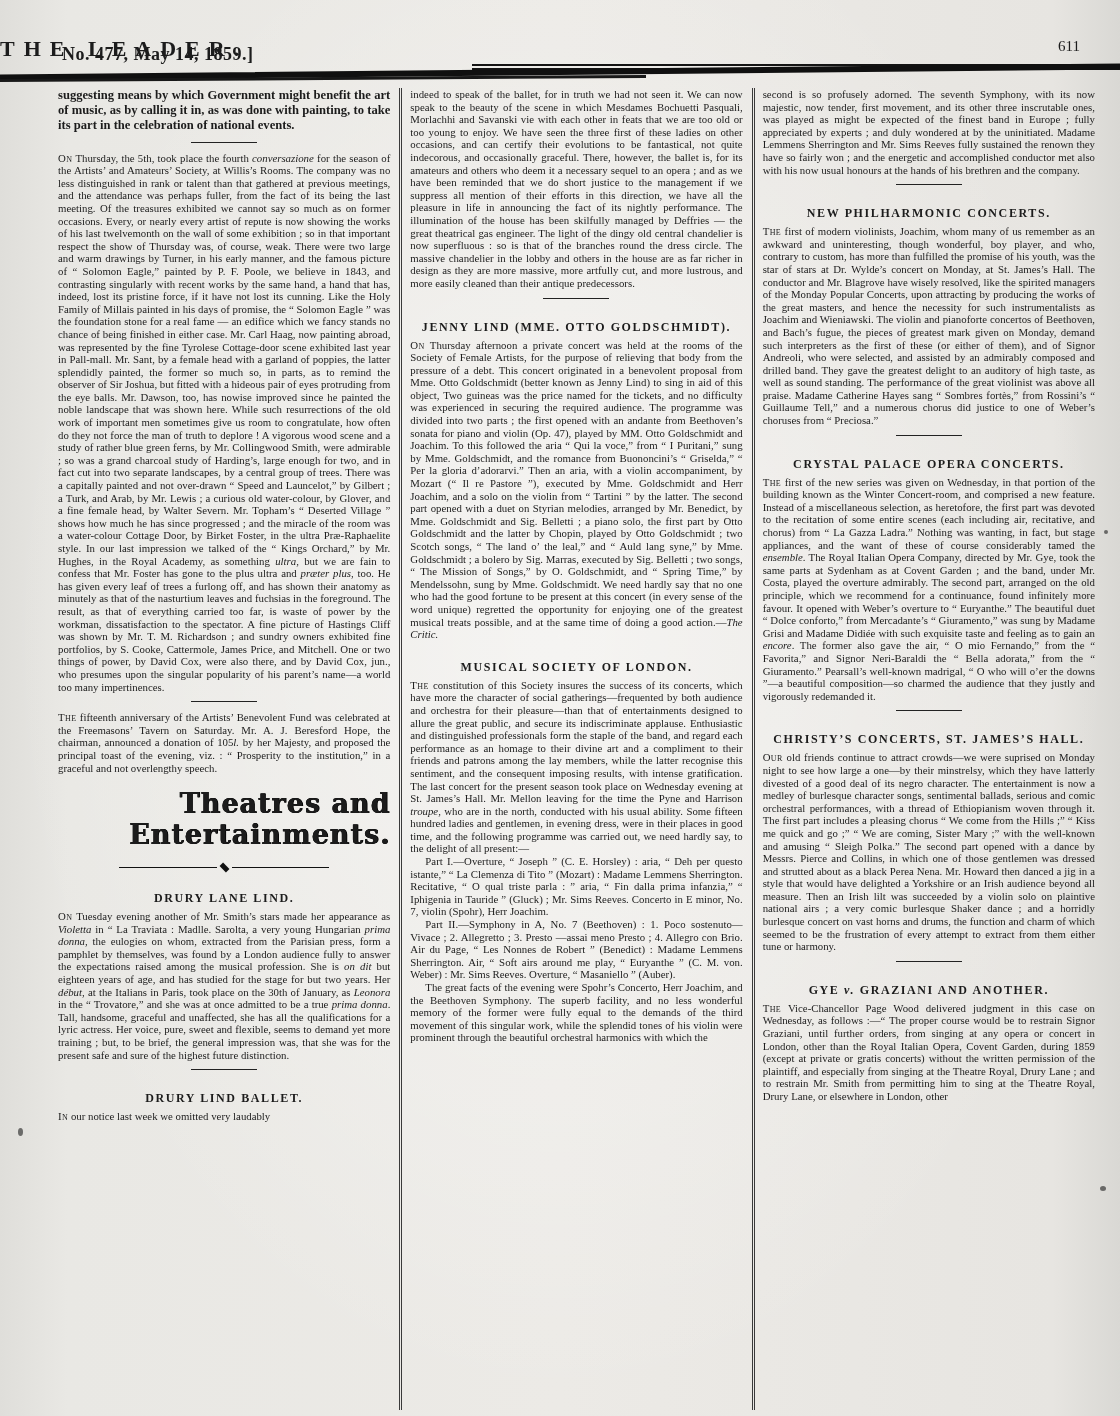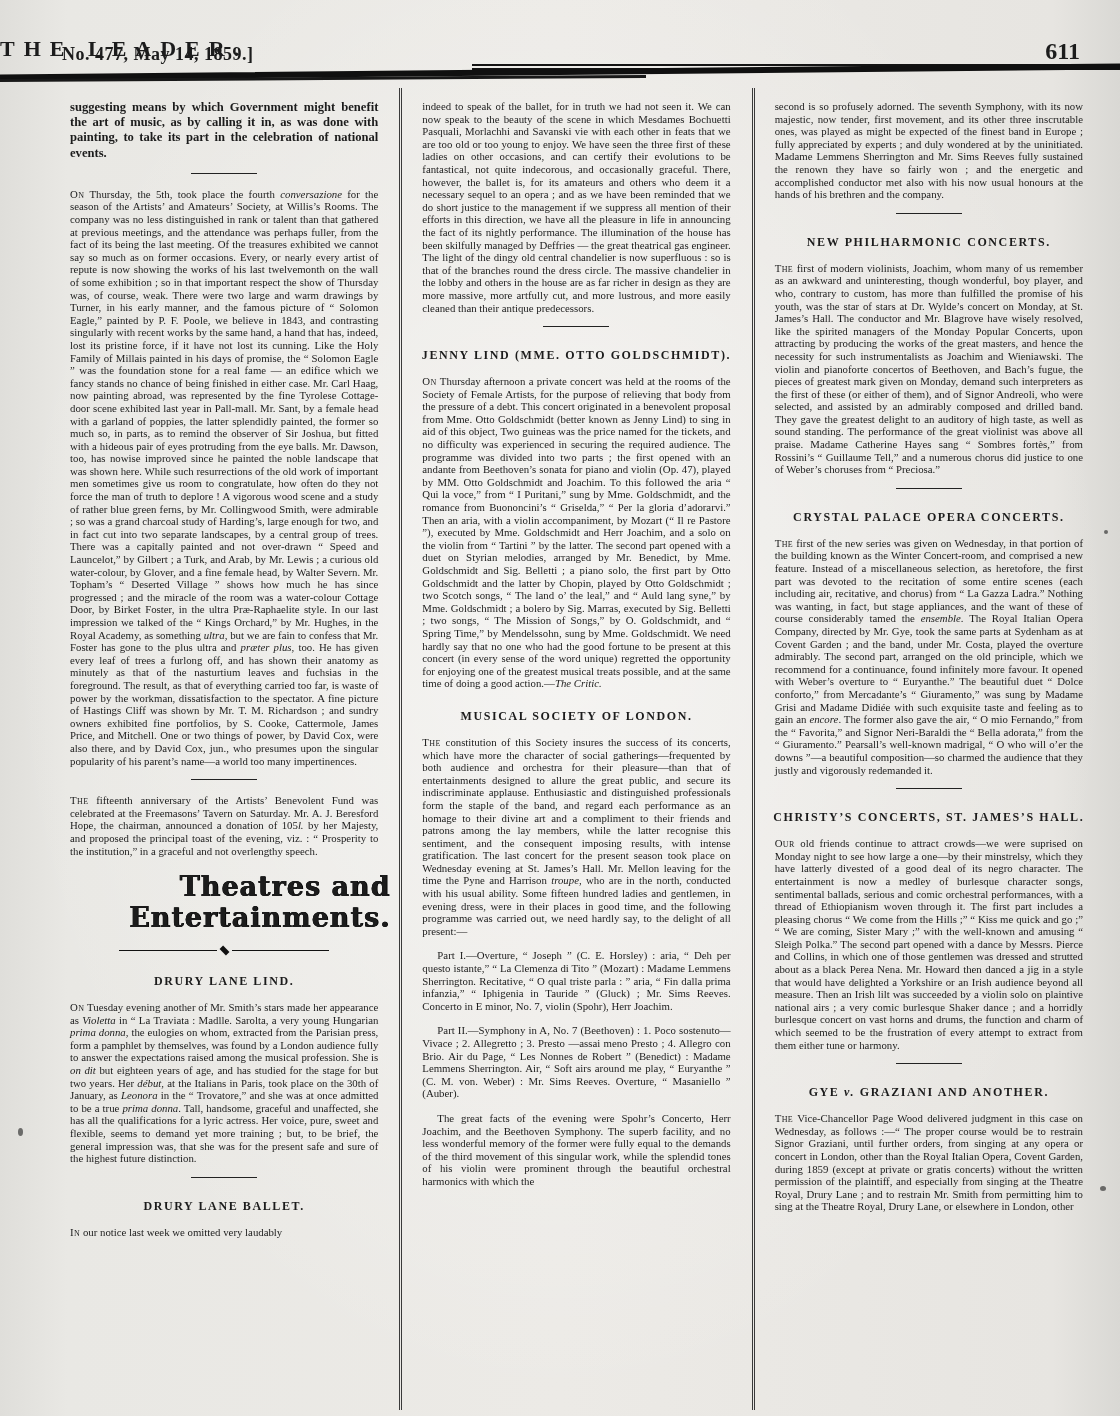--- a/index.html
+++ b/index.html
@@ -11,30 +11,30 @@
       linear-gradient(90deg, #dfdedA 0%, #e9e8e4 6%, #eceae6 50%, #e7e5e1 94%, #d9d8d4 100%),
       #e8e6e2;
     font-family:"Liberation Serif", serif;
     color:#1c1c1c;
     overflow:hidden;
   }
   
   .masthead{position:absolute;top:28px;left:0;width:100%;height:46px;}
   .issue{position:absolute;left:62px;top:16px;font-size:18px;font-weight:bold;letter-spacing:.5px;white-space:nowrap;}
   .paper-title{position:absolute;left:0;width:100%;top:8px;font-size:22px;font-weight:bold;letter-spacing:9px;white-space:nowrap;}
-  .page-number{position:absolute;right:40px;top:10px;font-size:24px;font-weight:bold;}
+  .page-number{position:absolute;right:40px;top:10px;font-size:15px;font-weight:normal;}
   .title-underrule{position:absolute;left:472px;right:0;top:64px;height:7px;
     background:linear-gradient(#141414 0 2px, transparent 2px 4px, #141414 4px 6px, transparent 6px);}
   .swoosh{position:absolute;left:-6px;right:-6px;top:69px;height:6px;background:#101010;transform:rotate(-0.55deg);border-radius:2px;}
   .swoosh2{position:absolute;left:-4px;width:58%;top:77px;height:3px;background:#181818;transform:rotate(-0.35deg);}
   
   .columns{position:absolute;top:88px;left:50px;right:16px;bottom:6px;display:flex;}
   .col{width:344px;padding:0 9px 0 8px;overflow:hidden;}
   .col + .col{border-left:3px double #3a3a3a;}
-  .para{margin:12px;font-size:10.8px;line-height:12.6px;text-align:justify;text-justify:inter-word;}
+  .para{margin:0;font-size:10.8px;line-height:12.6px;text-align:justify;text-justify:inter-word;}
   .para.indent{text-indent:15px;}
   .para.bold-intro{font-size:12.6px;line-height:15.2px;font-weight:bold;}
   .lead{font-variant:small-caps;letter-spacing:.4px;}
   .heading{margin:19px 0 4px 0;text-align:center;font-size:12px;font-weight:bold;letter-spacing:1.6px;font-variant:normal;}
   .rule{width:66px;margin:8px auto 7px auto;border-top:1.5px solid #222;height:2px;}
   .blackletter{
     margin:14px 0 13px 0;text-align:right;
     font-family:"DejaVu Serif", serif;font-weight:bold;font-size:27px;letter-spacing:1px;
     text-shadow:.7px 0 0 #000, 0 .4px 0 #000;
   }
@@ -66,21 +66,21 @@
         <p class="para"><span class="lead">The</span> fifteenth anniversary of the Artists’ Benevolent Fund was celebrated at the Freemasons’ Tavern on Saturday.  Mr. A. J. Beresford Hope, the chairman, announced a donation of 105<i>l.</i> by her Majesty, and proposed the principal toast of the evening, viz. : “ Prosperity to the institution,” in a graceful and not overlengthy speech.</p>
         <div class="blackletter">Theatres and Entertainments.</div>
         <div class="diamond-rule">
           <span class="dline"></span>
           <span class="dia"></span>
           <span class="dline"></span>
         </div>
         <h3 class="heading">DRURY LANE LIND.</h3>
         <p class="para"><span class="lead">On</span> Tuesday evening another of Mr. Smith’s stars made her appearance as <i>Violetta</i> in “ La Traviata : Madlle. Sarolta, a very young Hungarian <i>prima donna</i>, the eulogies on whom, extracted from the Parisian press, form a pamphlet by themselves, was found by a London audience fully to answer the expectations raised among the musical profession.  She is <i>on dit</i> but eighteen years of age, and has studied for the stage for but two years.  Her <i>début</i>, at the Italians in Paris, took place on the 30th of January, as <i>Leonora</i> in the “ Trovatore,” and she was at once admitted to be a true <i>prima donna</i>.  Tall, handsome, graceful and unaffected, she has all the qualifications for a lyric actress.  Her voice, pure, sweet and flexible, seems to demand yet more training ; but, to be brief, the general impression was, that she was for the present safe and sure of the highest future distinction.</p>
         <div class="rule"></div>
-        <h3 class="heading">DRURY LANE BALLET.</h3>
+        <h3 class="heading">DRURY LIND BALLET.</h3>
         <p class="para"><span class="lead">In</span> our notice last week we omitted very laudably</p>
       </div>
     <div class="col">
         <p class="para">indeed to speak of the ballet, for in truth we had not seen it.  We can now speak to the beauty of the scene in which Mesdames Bochuetti Pasquali, Morlachhi and Savanski vie with each other in feats that we are too old or too young to enjoy.  We have seen the three first of these ladies on other occasions, and can certify their evolutions to be fantastical, not quite indecorous, and occasionally graceful.  There, however, the ballet is, for its amateurs and others who deem it a necessary sequel to an opera ; and as we have been reminded that we do short justice to the management if we suppress all mention of their efforts in this direction, we have all the pleasure in life in announcing the fact of its nightly performance.  The illumination of the house has been skilfully managed by Deffries — the great theatrical gas engineer.  The light of the dingy old central chandelier is now superfluous :  so is that of the branches round the dress circle.  The massive chandelier in the lobby and others in the house are as far richer in design as they are more massive, more artfully cut, and more lustrous, and more easily cleaned than their antique predecessors.</p>
         <div class="rule"></div>
         <h3 class="heading">JENNY LIND (MME. OTTO GOLDSCHMIDT).</h3>
         <p class="para"><span class="lead">On</span> Thursday afternoon a private concert was held at the rooms of the Society of Female Artists, for the purpose of relieving that body from the pressure of a debt.  This concert originated in a benevolent proposal from Mme. Otto Goldschmidt (better known as Jenny Lind) to sing in aid of this object, Two guineas was the price named for the tickets, and no difficulty was experienced in securing the required audience.  The programme was divided into two parts ; the first opened with an andante from Beethoven’s sonata for piano and violin (Op. 47), played by MM. Otto Goldschmidt and Joachim. To this followed the aria “ Qui la voce,” from “ I Puritani,” sung by Mme. Goldschmidt, and the romance from Buononcini’s “ Griselda,” “ Per la gloria d’adorarvi.”  Then an aria, with a violin accompaniment, by Mozart (“ Il re Pastore ”), executed by Mme. Goldschmidt and Herr Joachim, and a solo on the violin from “ Tartini ” by the latter.  The second part opened with a duet on Styrian melodies, arranged by Mr. Benedict, by Mme. Goldschmidt and Sig. Belletti ;  a piano solo, the first part by Otto Goldschmidt and the latter by Chopin, played by Otto Goldschmidt ;  two Scotch songs, “ The land o’ the leal,” and “ Auld lang syne,” by Mme. Goldschmidt ;  a bolero by Sig. Marras, executed by Sig. Belletti ;  two songs, “ The Mission of Songs,” by O. Goldschmidt, and “ Spring Time,” by Mendelssohn, sung by Mme. Goldschmidt.  We need hardly say that no one who had the good fortune to be present at this concert (in every sense of the word unique) regretted the opportunity for enjoying one of the greatest musical treats possible, and at the same time of doing a good action.—<i>The Critic.</i></p>
         <h3 class="heading">MUSICAL SOCIETY OF LONDON.</h3>
         <p class="para"><span class="lead">The</span> constitution of this Society insures the success of its concerts, which have more the character of social gatherings—frequented by both audience and orchestra for their pleasure—than that of entertainments designed to allure the great public, and secure its indiscriminate applause.  Enthusiastic and distinguished professionals form the staple of the band, and regard each performance as an homage to their divine art and a compliment to their friends and patrons among the lay members, while the latter recognise this sentiment, and the consequent imposing results, with intense gratification.  The last concert for the present season took place on Wednesday evening at St. James’s Hall.  Mr. Mellon leaving for the time the Pyne and Harrison <i>troupe</i>, who are in the north, conducted with his usual ability.  Some fifteen hundred ladies and gentlemen, in evening dress, were in their places in good time, and the following programme was carried out, we need hardly say, to the delight of all present:—</p>
         <p class="para indent">Part I.—Overture, “ Joseph ” (C. E. Horsley) : aria, “ Deh per questo istante,” “ La Clemenza di Tito ” (Mozart) : Madame Lemmens Sherrington. Recitative, “ O qual triste parla : ” aria, “ Fin dalla prima infanzia,” “ Iphigenia in Tauride ” (Gluck) ; Mr. Sims Reeves.  Concerto in E minor, No. 7, violin (Spohr), Herr Joachim.</p>

